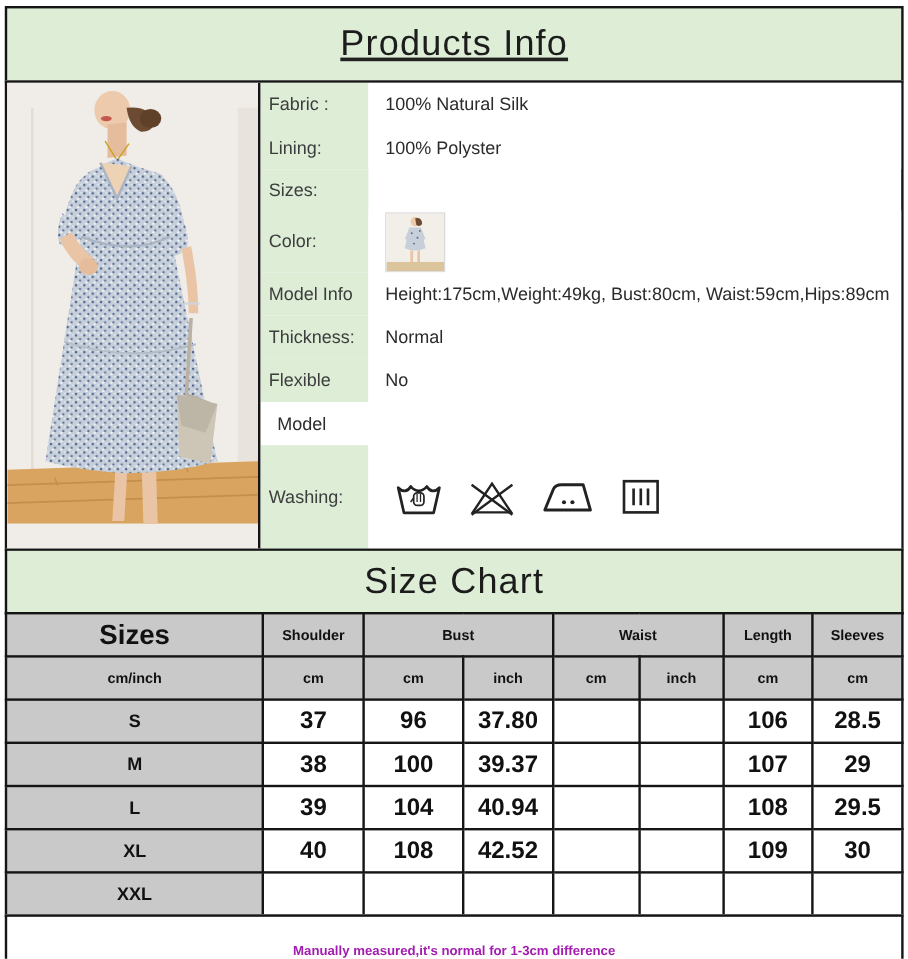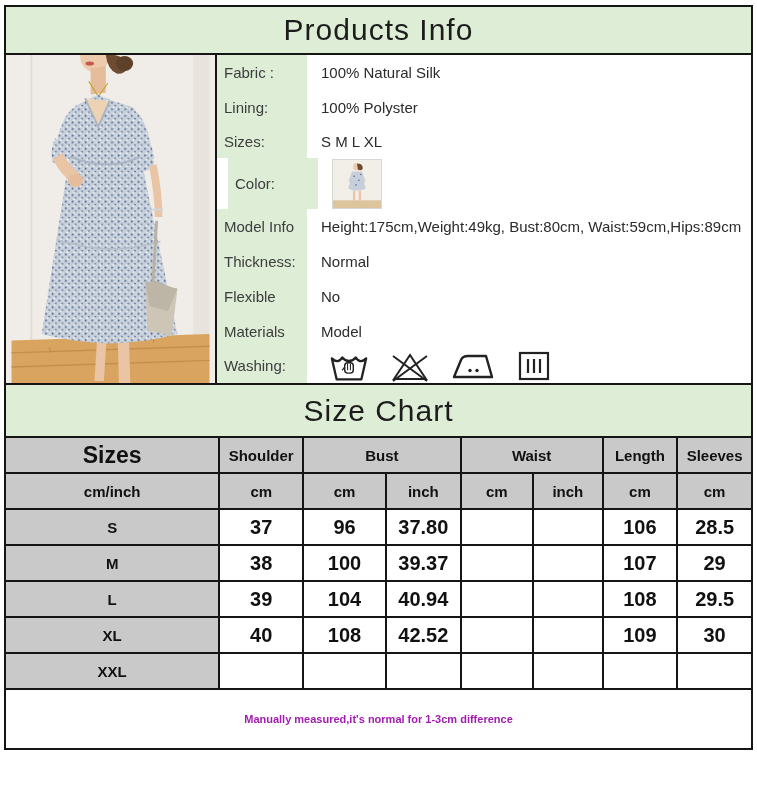--- a/index.html
+++ b/index.html
@@ -9,31 +9,31 @@
     font-family: "Liberation Sans", "DejaVu Sans", sans-serif;
     color: #222;
   }
   .sheet { width: 749px; margin: 5px 4px 0 4px; }
 
   .title-box {
     border: 2px solid #151515;
     background: #ddedd6;
     display: flex; align-items: center; justify-content: center;
   }
-  .title-box.products { height: 50px; }
+  .title-box.products { height: 64px; text-decoration: underline; }
   .title-box.sizechart { height: 55px; margin-top: -2px; }
   .big-title {
     font-size: 30px; font-weight: 300; letter-spacing: 1px; color: #1c1c1c;
   }
 
   
   .info-section {
     margin-top: -2px;
     border: 2px solid #151515;
-    display: flex; height: 332px; background: #fff;
+    display: flex; height: 392px; background: #fff;
   }
   .photo-cell {
     width: 211px; flex: 0 0 211px;
     border-right: 2px solid #151515;
     overflow: hidden; position: relative; background: #f0ece7;
   }
   .photo-cell svg { display: block; width: 100%; height: 100%; }
   .info-rows { flex: 1; display: flex; flex-direction: column; }
   .info-row { display: flex; }
   .info-label {
@@ -43,43 +43,43 @@
     padding-left: 7px;
     font-size: 15px; color: #3d3d3d;
   }
   .info-value {
     flex: 1; display: flex; align-items: center;
     padding-left: 14px;
     font-size: 15px; color: #2b2b2b; background: #fff;
   }
   .r-h36 { height: 36px; }
   .r-h34 { height: 34px; justify-content: space-between; }
-  .r-h52 { height: 52px; padding-left: 11px; }
+  .r-h52 { height: 52px; }
   .r-grow { flex: 1; }
   .swatch { width: 50px; height: 50px; border: 1px solid #d8d8d8; margin-top: 1px; }
   .swatch svg { display: block; width: 100%; height: 100%; }
   .wash-icons { display: flex; gap: 20px; padding-left: 22px; align-items: center; }
   .wash-icons svg { display: block; }
 
   
   table.size-table {
     width: 100%; border-collapse: collapse; margin-top: -2px;
     table-layout: fixed;
   }
   table.size-table th, table.size-table td {
     border: 2px solid #151515;
     text-align: center; vertical-align: middle;
     height: 36px; font-weight: bold; color: #111;
     padding: 0 2px;
   }
   th.gray, td.gray { background: #c9c9c9; }
   td.white { background: #ffffff; font-size: 20px; }
-  th.group { font-size: 15px; }
+  th.group { font-size: 12px; }
   th.group-sizes { font-size: 23px; }
-  th.unit { font-size: 15px; }
+  th.unit { font-size: 12px; }
   td.size-name { font-size: 15px; }
 
   .footer-note {
     margin-top: -2px;
     border: 2px solid #151515;
     height: 62px; display: flex; align-items: center; justify-content: center;
     background: #fff;
   }
   .footer-note span { font-size: 11px; font-weight: bold; color: #a21caf; }
 </style>
@@ -163,21 +163,20 @@
         <div class="info-value">100% Natural Silk</div>
       </div>
 
       <div class="info-row r-h36">
         <div class="info-label">Lining:</div>
         <div class="info-value">100% Polyster</div>
       </div>
 
       <div class="info-row r-h34">
         <div class="info-label">Sizes:</div>
-        <div class="info-value">S M L XL</div>
       </div>
 
       <div class="info-row r-h52">
         <div class="info-label">Color:</div>
         <div class="info-value">
           <div class="swatch">
             <svg viewBox="0 0 50 50">
               <rect width="50" height="50" fill="#f2eee8"></rect>
               <rect x="0" y="42" width="50" height="8" fill="#dcc49c"></rect>
               <circle cx="25" cy="7" r="4" fill="#eccaab"></circle>
@@ -205,21 +204,20 @@
         <div class="info-label">Thickness:</div>
         <div class="info-value">Normal</div>
       </div>
 
       <div class="info-row r-h36">
         <div class="info-label">Flexible</div>
         <div class="info-value">No</div>
       </div>
 
       <div class="info-row r-h36">
-        <div class="info-label">Materials</div>
         <div class="info-value">Model</div>
       </div>
 
       <div class="info-row r-grow">
         <div class="info-label">Washing:</div>
         <div class="info-value wash-icons">
           <svg width="40" height="34" viewBox="0 0 42 34">
             <path d="M3 9 C7 13 11 13 14 8 C18 13 24 13 28 8 C31 13 35 13 39 9 L34 31 L8 31 Z" fill="none" stroke="#222" stroke-width="2.4" stroke-linejoin="round"></path>
             <rect x="16.5" y="13.5" width="9" height="11" rx="3.2" fill="none" stroke="#222" stroke-width="1.5"></rect>
             <line x1="19.5" y1="14.5" x2="19.5" y2="21.5" stroke="#222" stroke-width="1.1"></line>

